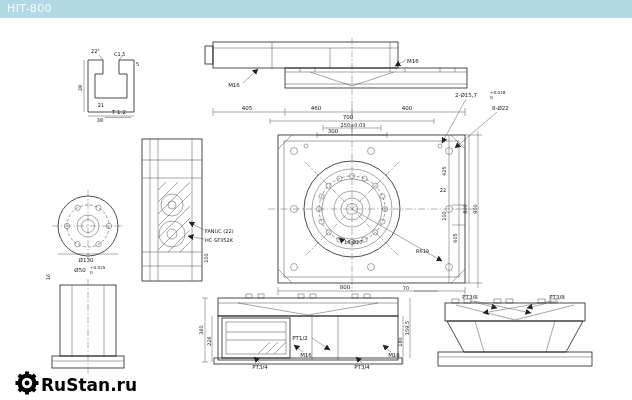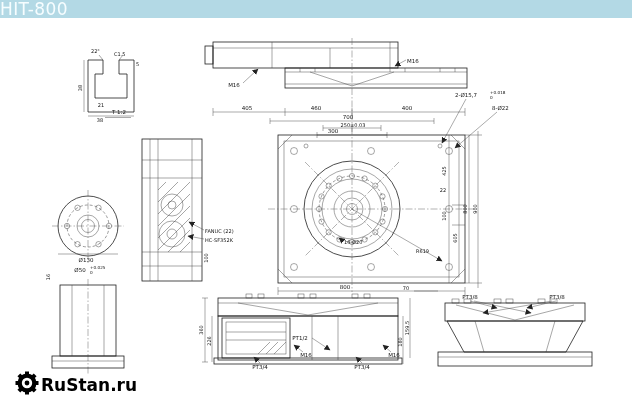--- a/index.html
+++ b/index.html
@@ -1,17 +1,17 @@
 <!DOCTYPE html>
 <html><head>
 <meta charset="utf-8">
 <style>
   html,body{margin:0;padding:0;background:#f4f4f4;width:632px;height:400px;overflow:hidden;}
   .page{width:632px;height:400px;background:#ffffff;position:relative;font-family:"DejaVu Sans",sans-serif;}
-  .hdr{height:18px;background:#b3d9e5;color:#f6fdff;font-size:17px;line-height:18px;letter-spacing:.4px;}
+  .hdr{height:18px;background:#b3d9e5;color:#f6fdff;font-size:11px;line-height:18px;padding-left:7px;letter-spacing:.4px;}
   svg{display:block;}
   svg text{font-family:"DejaVu Sans",sans-serif;fill:#141414;}.t55{font-size:5.5px}.t5{font-size:5px}.t4{font-size:4.2px}
   .mid{text-anchor:middle}.st{text-anchor:start}
   .ln{stroke:#1f1f1f;stroke-width:.8;fill:none}
   .lt{stroke:#3a3a3a;stroke-width:.45;fill:none}
   .cl{stroke:#666;stroke-width:.5;fill:none;stroke-dasharray:7 2 1.5 2}
   .dsh{stroke:#3a3a3a;stroke-width:.5;fill:none;stroke-dasharray:3 2}
   .dm{stroke:#444;stroke-width:.45;fill:none}
   .logo-txt{font-size:17px;font-weight:bold;fill:#000;}
 </style>

